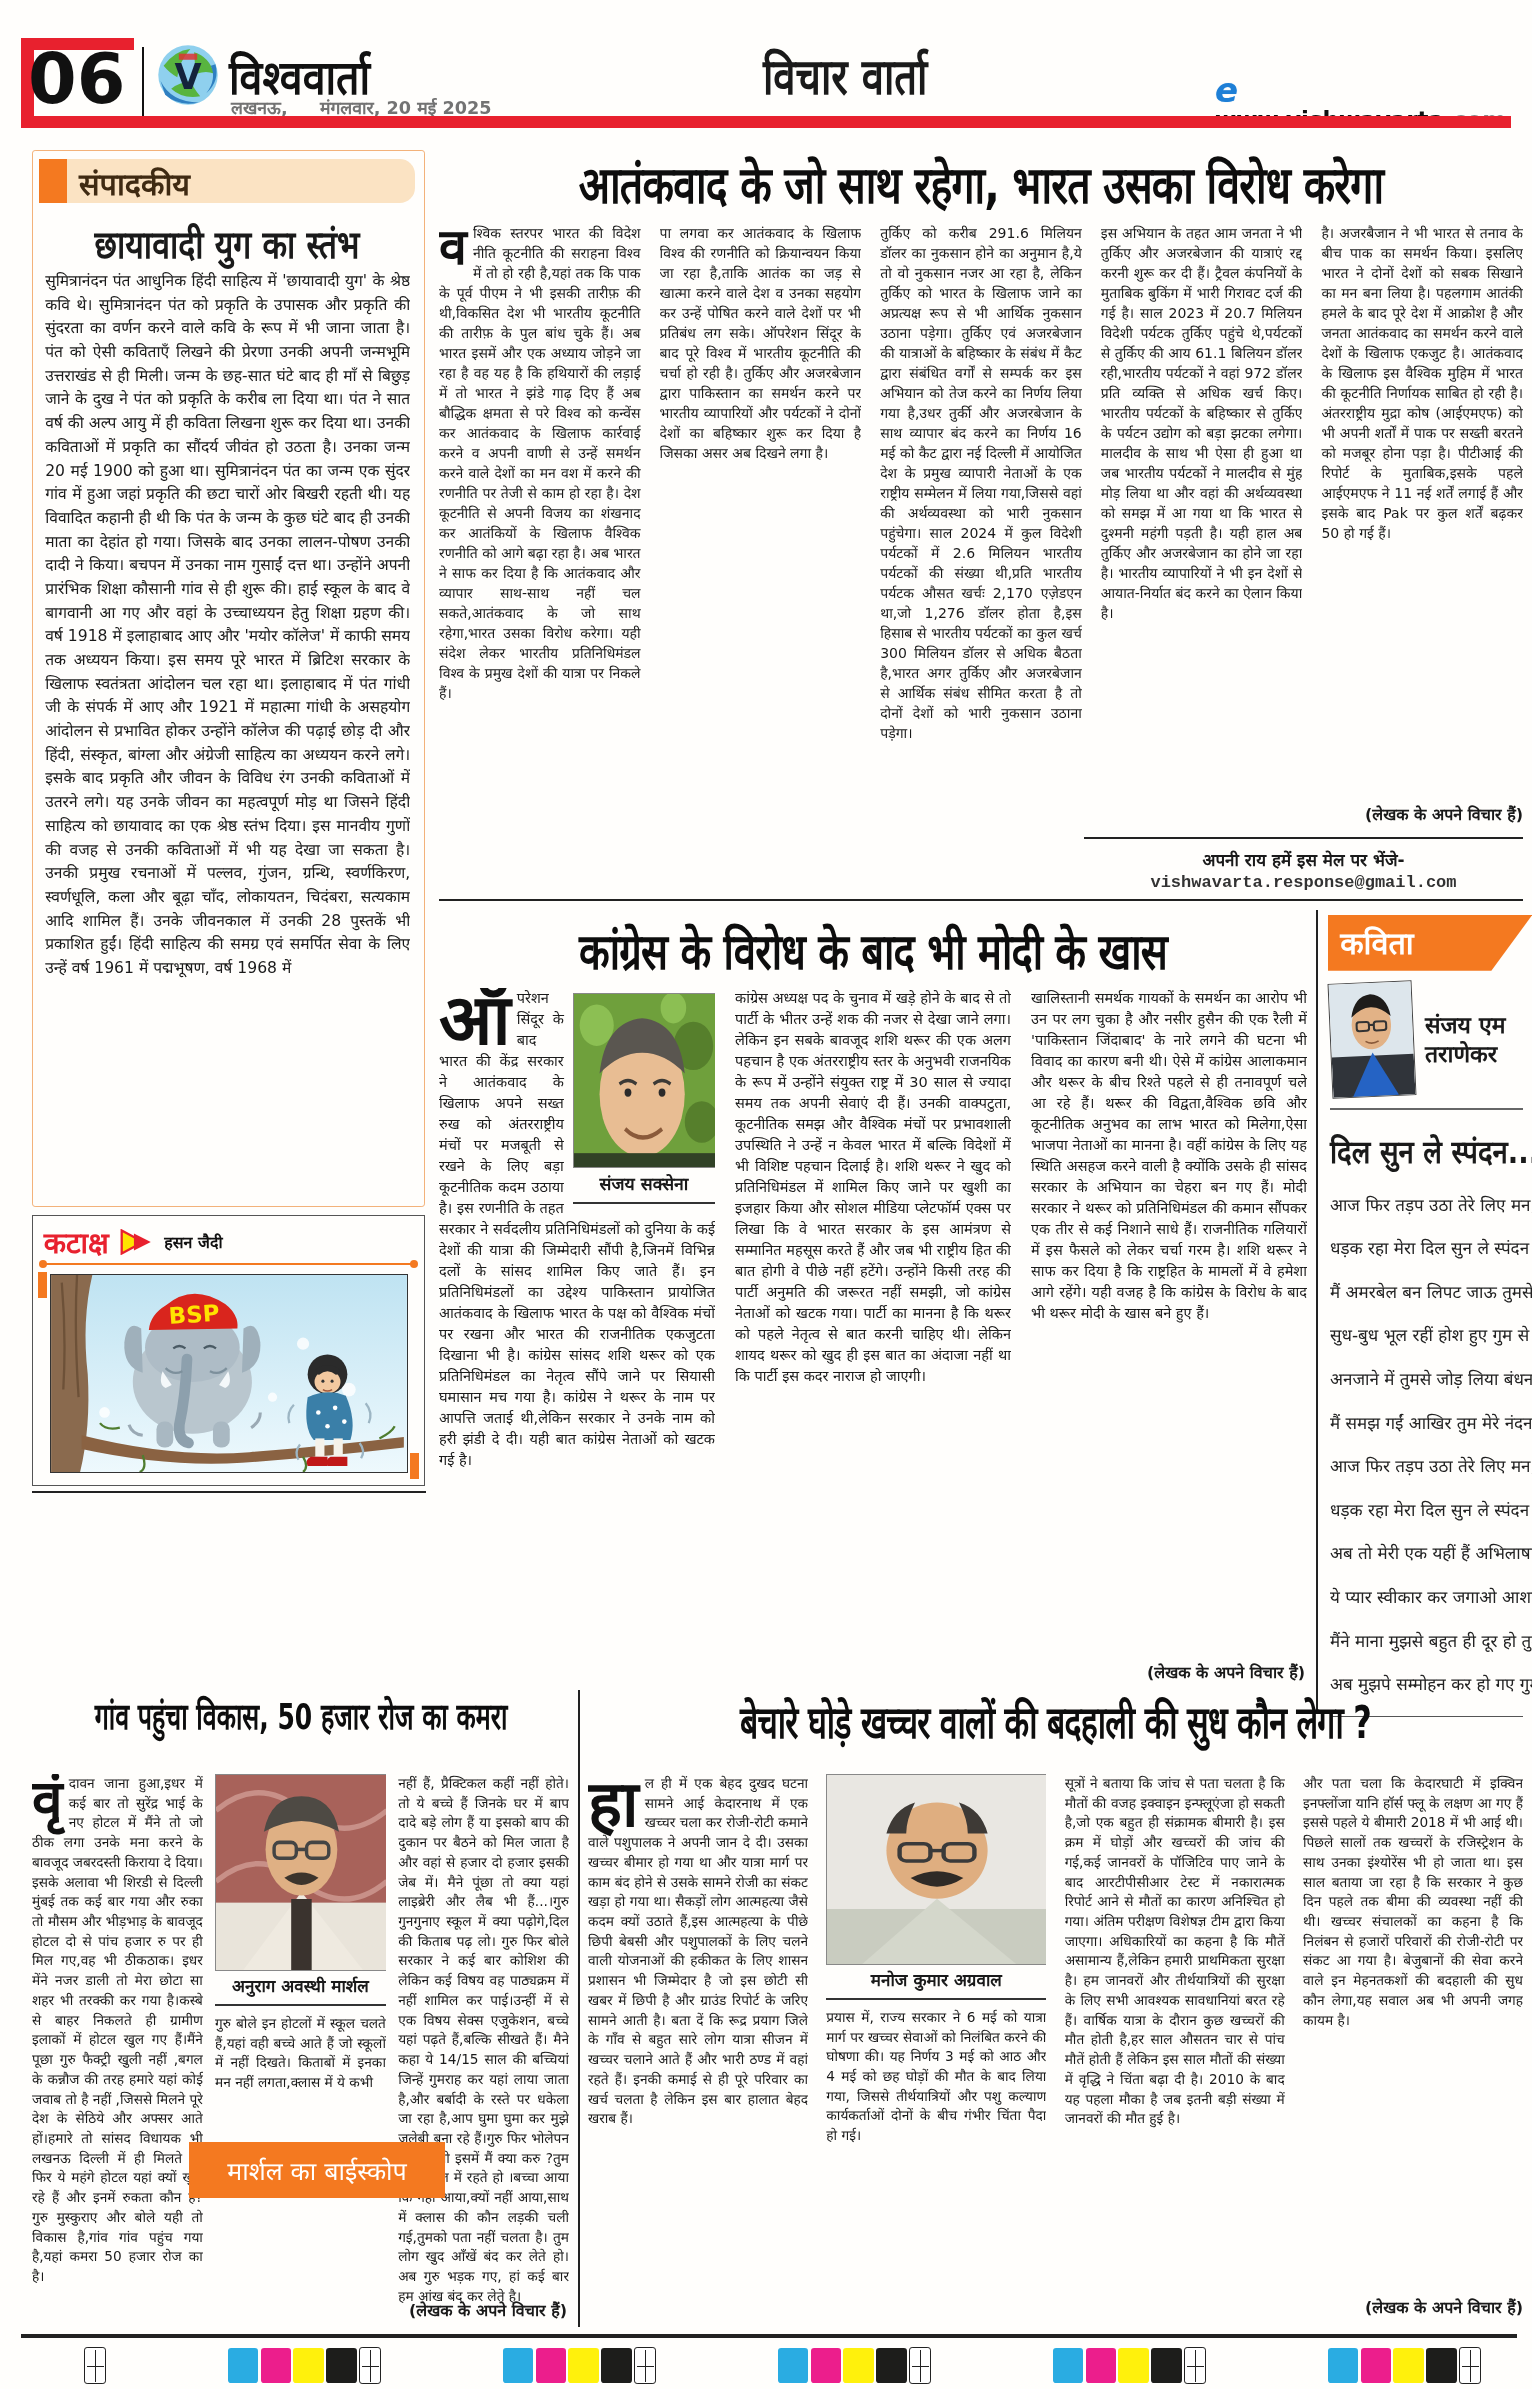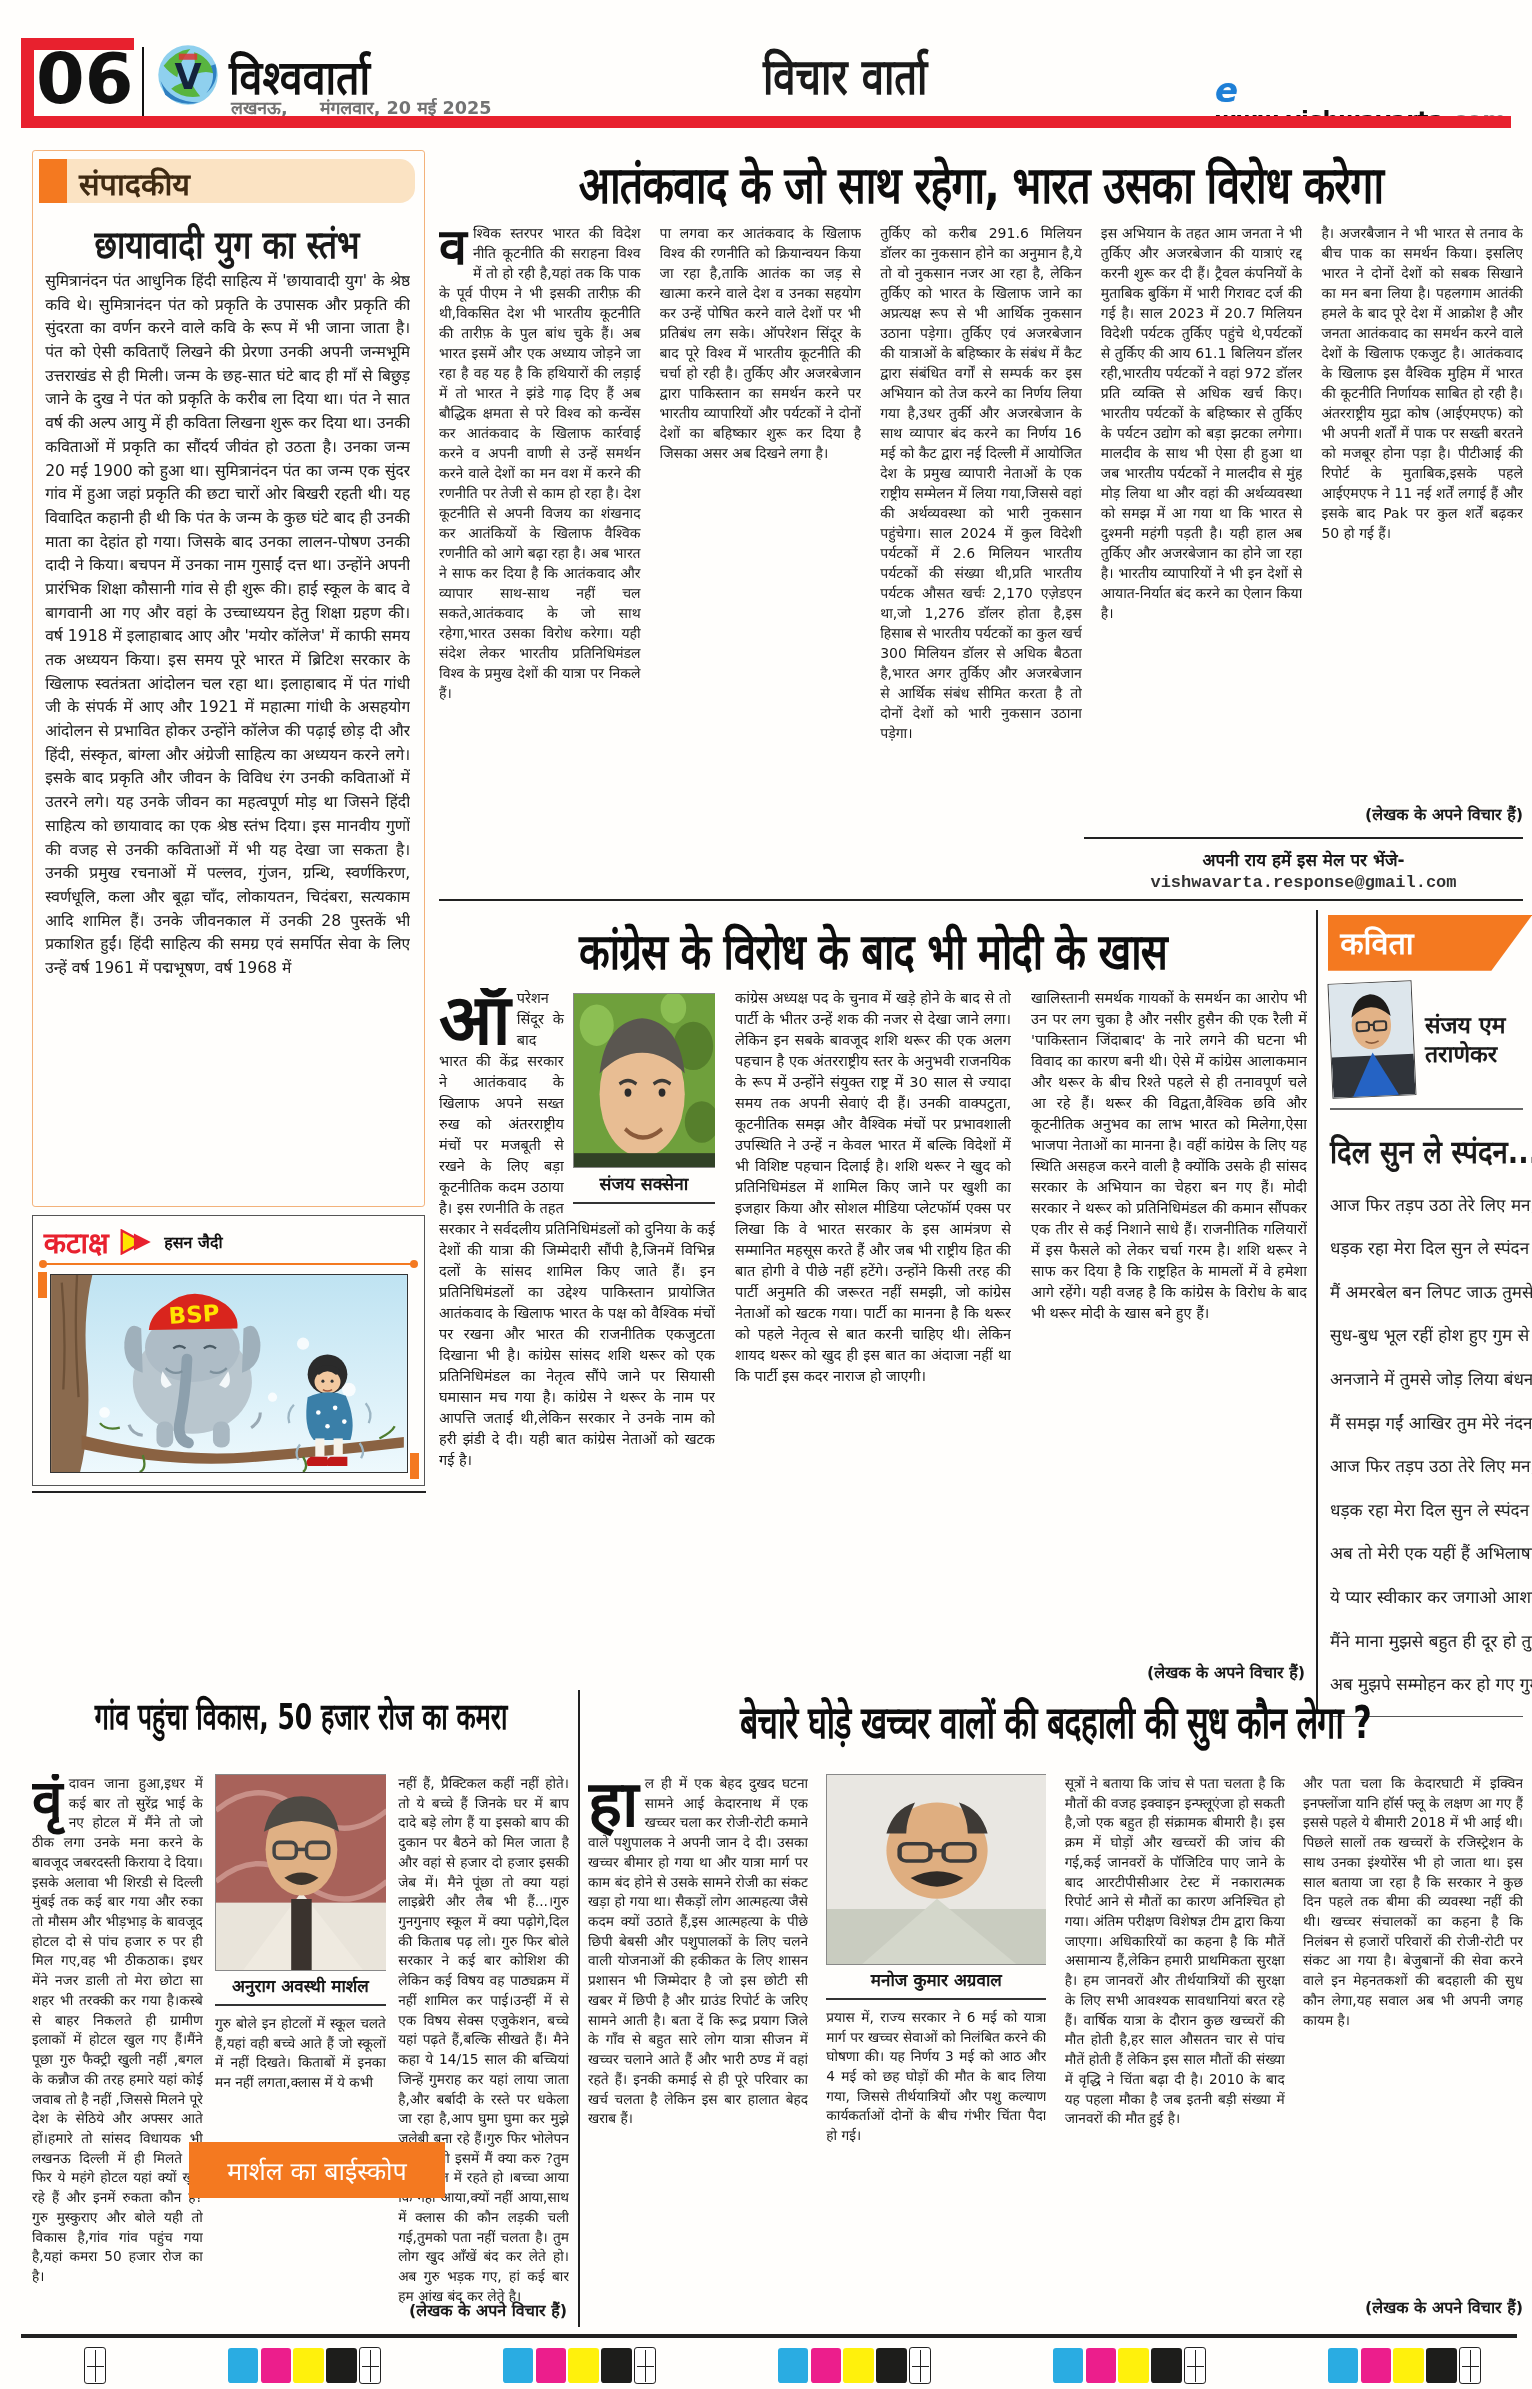--- a/index.html
+++ b/index.html
@@ -63,21 +63,21 @@
   .reg::before{content:"";position:absolute;left:50%;top:1.5px;bottom:1.5px;width:1.1px;background:#222;}
   .reg::after{content:"";position:absolute;top:50%;left:1.5px;right:1.5px;height:1.1px;background:#222;}
 </style>
 </head>
 <body>
 
 <div class="page">
 
   <div class="abs red" style="left:21.4px;top:38px;width:113px;height:12.2px;"></div>
   <div class="abs red" style="left:21.4px;top:38px;width:13px;height:90px;"></div>
-  <div class="abs pgnum" style="left:36px;top:44px;">06</div>
+  <div class="abs pgnum" style="left:28px;top:44px;">06</div>
   <div class="abs" style="left:142px;top:47px;width:2.3px;height:70px;background:#111;"></div>
   <div class="abs" style="left:156px;top:43px;">
     <svg width="64" height="64" viewBox="0 0 84 84">
       <circle cx="42" cy="42" r="39" fill="#8fd0ee"></circle>
       <path d="M10 30 Q25 10 45 8 Q30 25 28 45 Q18 40 10 30Z" fill="#58b43f"></path>
       <path d="M50 12 Q70 18 76 40 Q66 36 54 40 Q50 26 50 12Z" fill="#58b43f"></path>
       <path d="M20 60 Q35 74 58 70 Q48 58 46 50 Q30 52 20 60Z" fill="#58b43f"></path>
       <path d="M6 50 Q20 78 56 78 Q30 84 12 68Z" fill="#2f7fc1"></path>
       <path d="M78 28 Q84 50 66 66 Q80 48 72 30Z" fill="#2f7fc1"></path>
       <rect x="30" y="14" width="24" height="8" fill="#d33" opacity="0.85"></rect>

